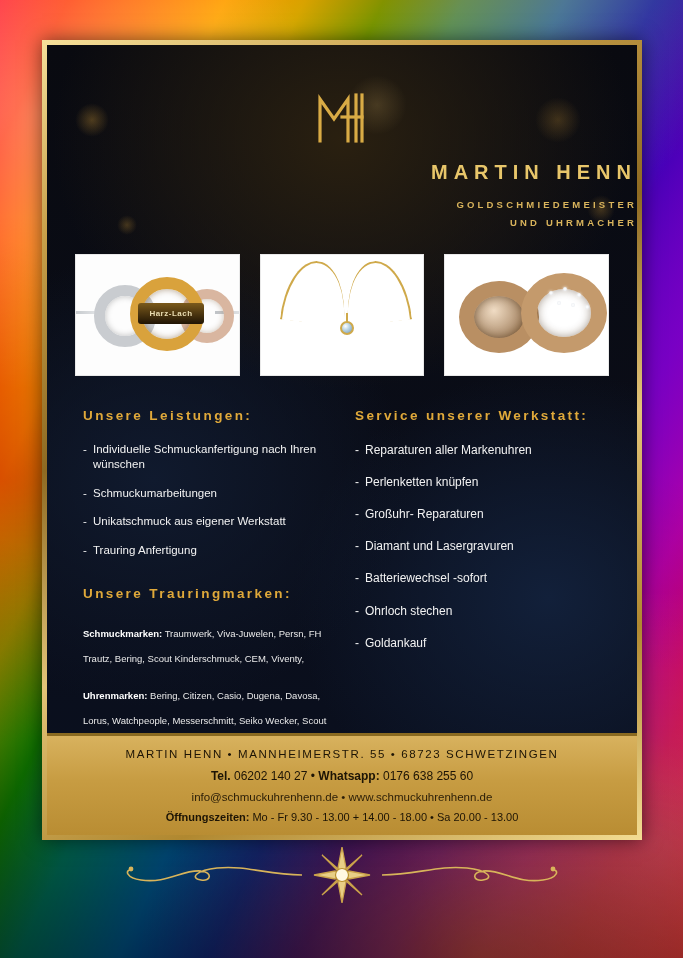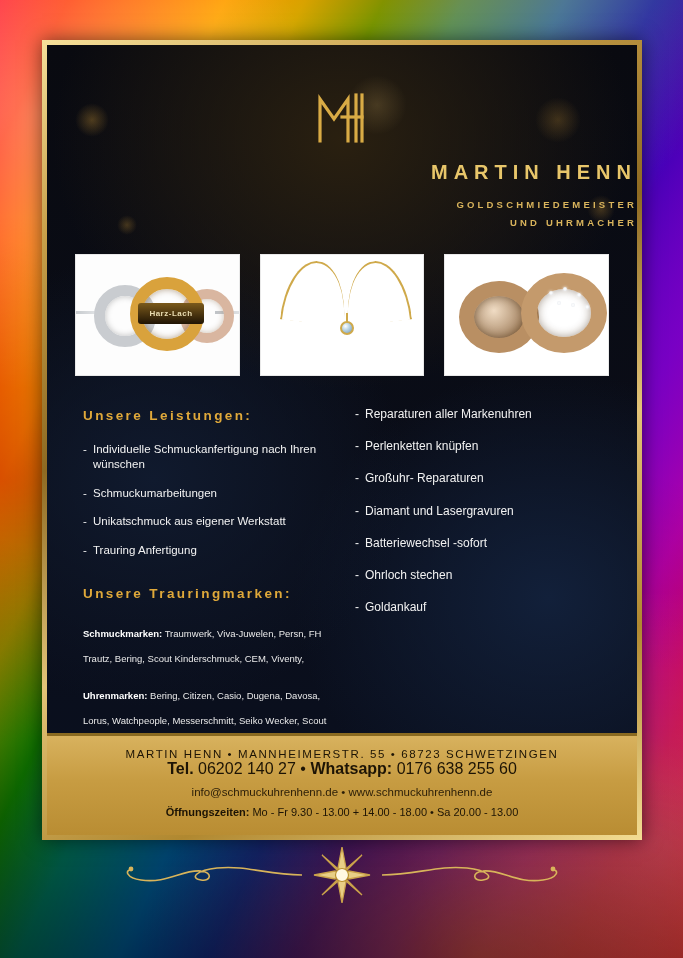--- a/index.html
+++ b/index.html
@@ -212,21 +212,21 @@
     left: 0; right: 0; bottom: 0;
     height: 102px;
     background: linear-gradient(180deg, #d8b25e 0%, #c79c42 45%, #b98d33 100%);
     border-top: 3px solid #8a6a20;
     text-align: center;
     padding-top: 12px;
   }
   .f-line1 {
     color: #1d1405; font-weight: normal; font-size: 11.5px; letter-spacing: 1.6px;
   }
-  .f-line2 { color: #1d1405; font-size: 16px; }
+  .f-line2 { margin-top: 9px; color: #1d1405; font-size: 12px; }
   .f-line2 b { font-weight: bold; }
   .f-line3 { margin-top: 8px; color: #2a1d07; font-size: 11.5px; }
   .f-line4 { margin-top: 8px; color: #1d1405; font-size: 11px; }
   .f-line4 b { font-weight: bold; }
 
   
   .ornament {
     position: absolute;
     left: 0; right: 0; bottom: 48px;
     height: 70px;
@@ -330,20 +330,21 @@
           <div class="mk-block">
             <span class="mk-label">Uhrenmarken:</span><span class="mk-text"> Bering, Citizen, Casio, Dugena, Davosa, Lorus, Watchpeople, Messerschmitt, Seiko Wecker, Scout Kinderuhren, FLUCO-Uhrenlederbänder</span>
           </div>
           <div class="mk-block">
             <span class="mk-label">Trauringmarken:</span><span class="mk-text"> Rauschmayer, Kühnel, Individuelle Angefertigte Trauringe aus eigener Werkstatt</span>
           </div>
         </div>
       </div>
 
       <div class="col-right">
+        <h2 class="sec-title right">Service unserer Werkstatt:</h2>
         <ul class="bullets right">
           <li>Reparaturen aller Markenuhren</li>
           <li>Perlenketten knüpfen</li>
           <li>Großuhr- Reparaturen</li>
           <li>Diamant und Lasergravuren</li>
           <li>Batteriewechsel -sofort</li>
           <li>Ohrloch stechen</li>
           <li>Goldankauf</li>
         </ul>
       </div>

